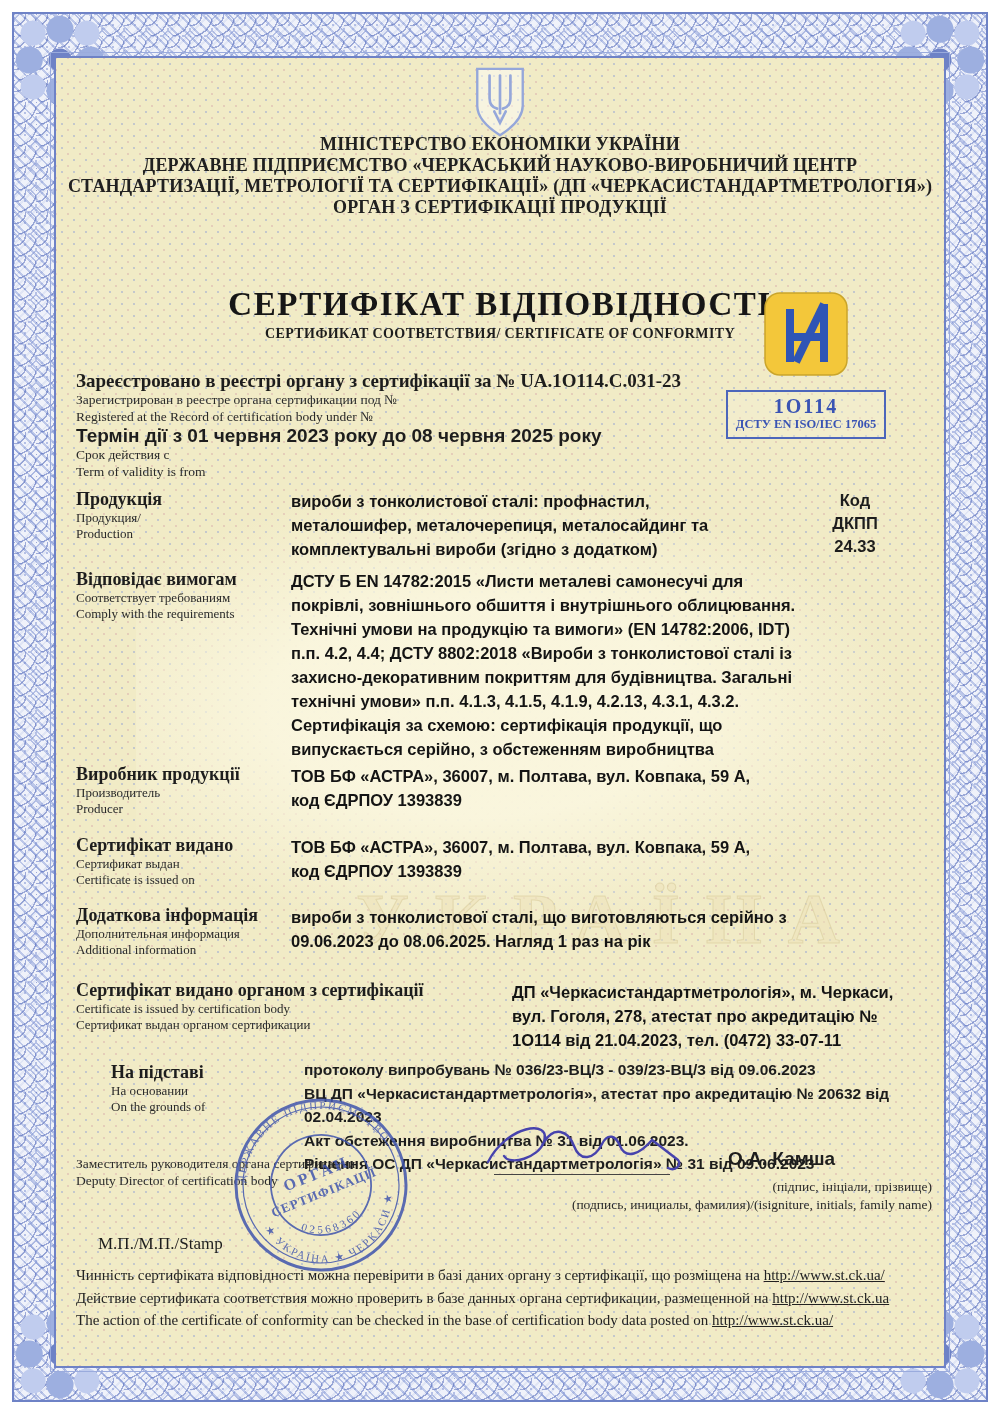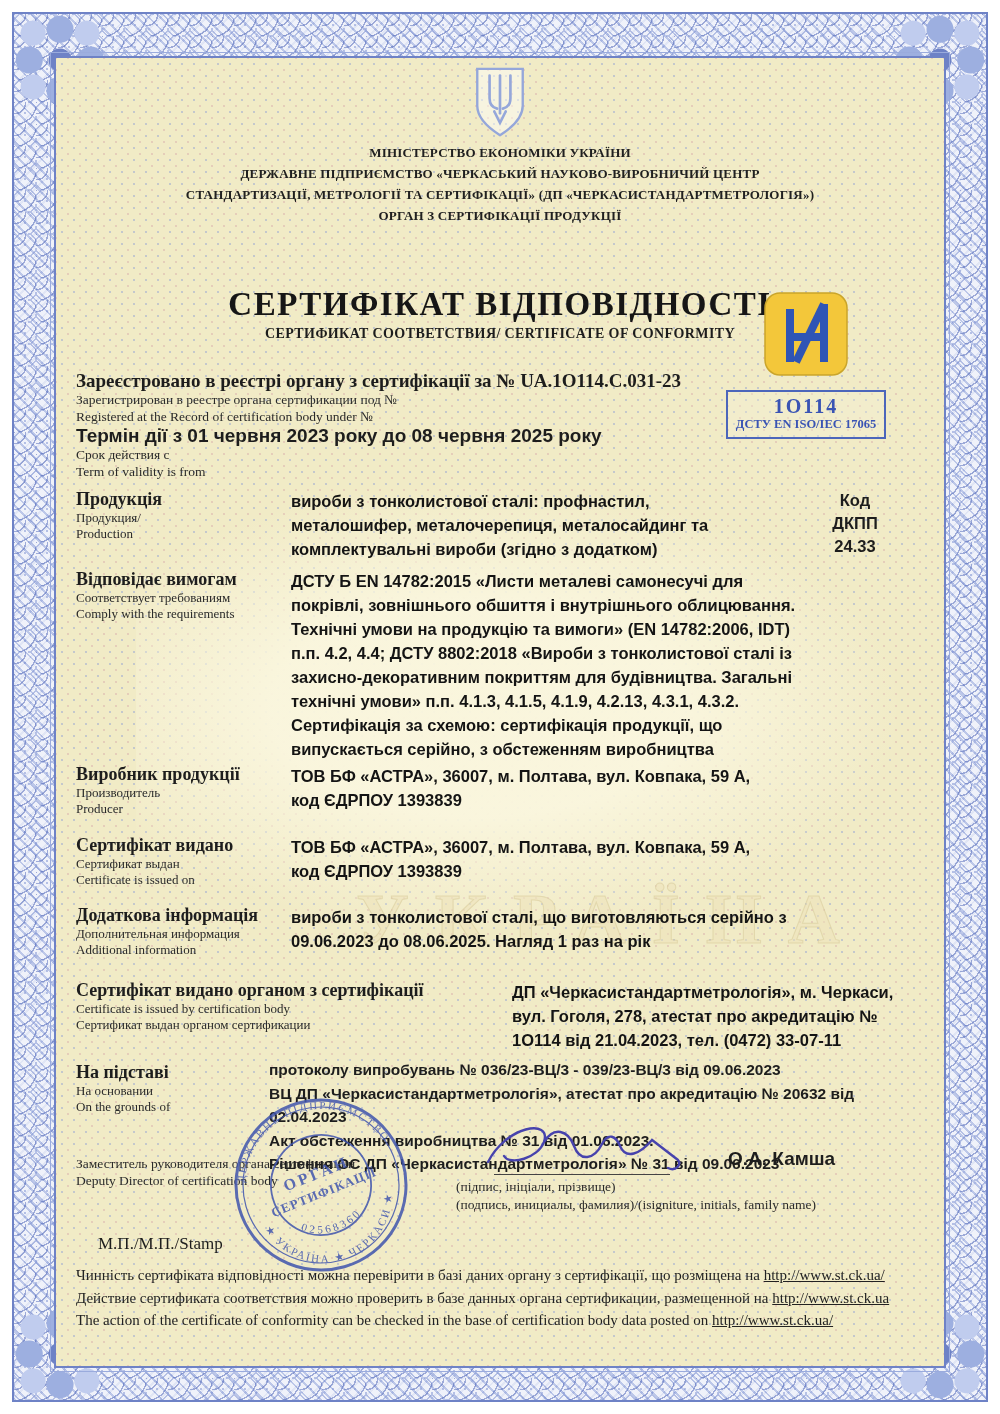--- a/index.html
+++ b/index.html
@@ -44,22 +44,22 @@
       #f1ebc6;
   }
   .map-blob{position:absolute;left:80px;top:430px;width:760px;height:440px;
     background:radial-gradient(ellipse at 45% 50%, rgba(250,246,222,.95) 0 35%, rgba(250,246,222,0) 72%);pointer-events:none;}
   .wm-text{position:absolute;left:300px;top:820px;font-family:"Liberation Serif",serif;
     font-size:72px;font-weight:bold;letter-spacing:26px;color:rgba(236,226,186,.55);
     -webkit-text-stroke:1px rgba(214,200,150,.5);pointer-events:none;}
 
   
   .emblem{position:absolute;left:0;right:0;top:8px;text-align:center;}
-  .org-header{position:absolute;left:0;right:0;top:84px;text-align:center;
-    font-weight:bold;font-size:13px;line-height:21px;letter-spacing:.2px;color:#202020;}
+  .org-header{position:absolute;left:0;right:0;top:76px;text-align:center;
+    font-weight:bold;font-size:18px;line-height:21px;letter-spacing:.2px;color:#202020;}
 
   .title-block{position:absolute;left:0;right:0;top:228px;text-align:center;}
   .title-main{font-size:33px;font-weight:bold;letter-spacing:1.5px;color:#161616;}
   .title-sub{font-size:14px;font-weight:bold;margin-top:3px;letter-spacing:.4px;}
 
   
   .mark-block{position:absolute;right:58px;top:234px;width:160px;text-align:center;}
   .mark-box{display:inline-block;}
   .mark-code-box{margin-top:10px;border:2px solid #4c66bb;padding:3px 6px 5px;
     color:#3a54b4;background:rgba(244,240,214,.35);}
@@ -74,32 +74,32 @@
 
   
   .row{position:absolute;left:20px;right:18px;display:flex;align-items:flex-start;}
   .row-label{flex:0 0 215px;}
   .row-label .l-ua{font-size:18px;font-weight:bold;line-height:21px;}
   .row-label .l-sub{font-size:13px;line-height:15.5px;color:#2a2a2a;}
   .row-value{font-family:"Liberation Sans",sans-serif;font-weight:bold;font-size:16.5px;line-height:24px;color:#141414;}
   .code-col{position:absolute;right:28px;top:0;width:86px;text-align:center;
     font-family:"Liberation Sans",sans-serif;font-weight:bold;font-size:16.5px;line-height:23px;}
   .row.issued-by .row-label{flex:0 0 436px;}
-  .row.grounds .row-label{flex:0 0 193px;}
+  .row.grounds .row-label{flex:0 0 193px;margin-left:35px;}
   .grounds-line{font-family:"Liberation Sans",sans-serif;font-weight:bold;font-size:15.5px;line-height:23.5px;}
 
   
   .sig-label{position:absolute;left:20px;top:1098px;}
   .sig-label .l-ua{font-size:17.5px;font-weight:bold;}
   .mp-stamp{position:absolute;left:42px;top:1176px;font-size:17px;}
   .sig-scribble{position:absolute;left:426px;top:1058px;}
   .sig-line{position:absolute;left:438px;top:1116px;width:176px;border-bottom:1.5px solid #444;}
   .sig-name{position:absolute;left:672px;top:1090px;font-family:"Liberation Sans",sans-serif;
     font-weight:bold;font-size:19px;}
-  .sig-captions{position:absolute;left:400px;right:12px;top:1120px;text-align:left;}
+  .sig-captions{position:absolute;left:400px;right:12px;top:1120px;text-align:right;}
   .sig-captions div{font-size:13.5px;line-height:18px;color:#2a2a2a;}
 
   .stamp{position:absolute;left:176px;top:1038px;width:178px;height:178px;
     transform:rotate(-16deg);opacity:.85;pointer-events:none;}
 
   
   .footer{position:absolute;left:20px;right:14px;top:1206px;}
   .footer div{font-size:15px;line-height:22.5px;color:#222;}
   .footer .url{text-decoration:underline;}
 </style>

